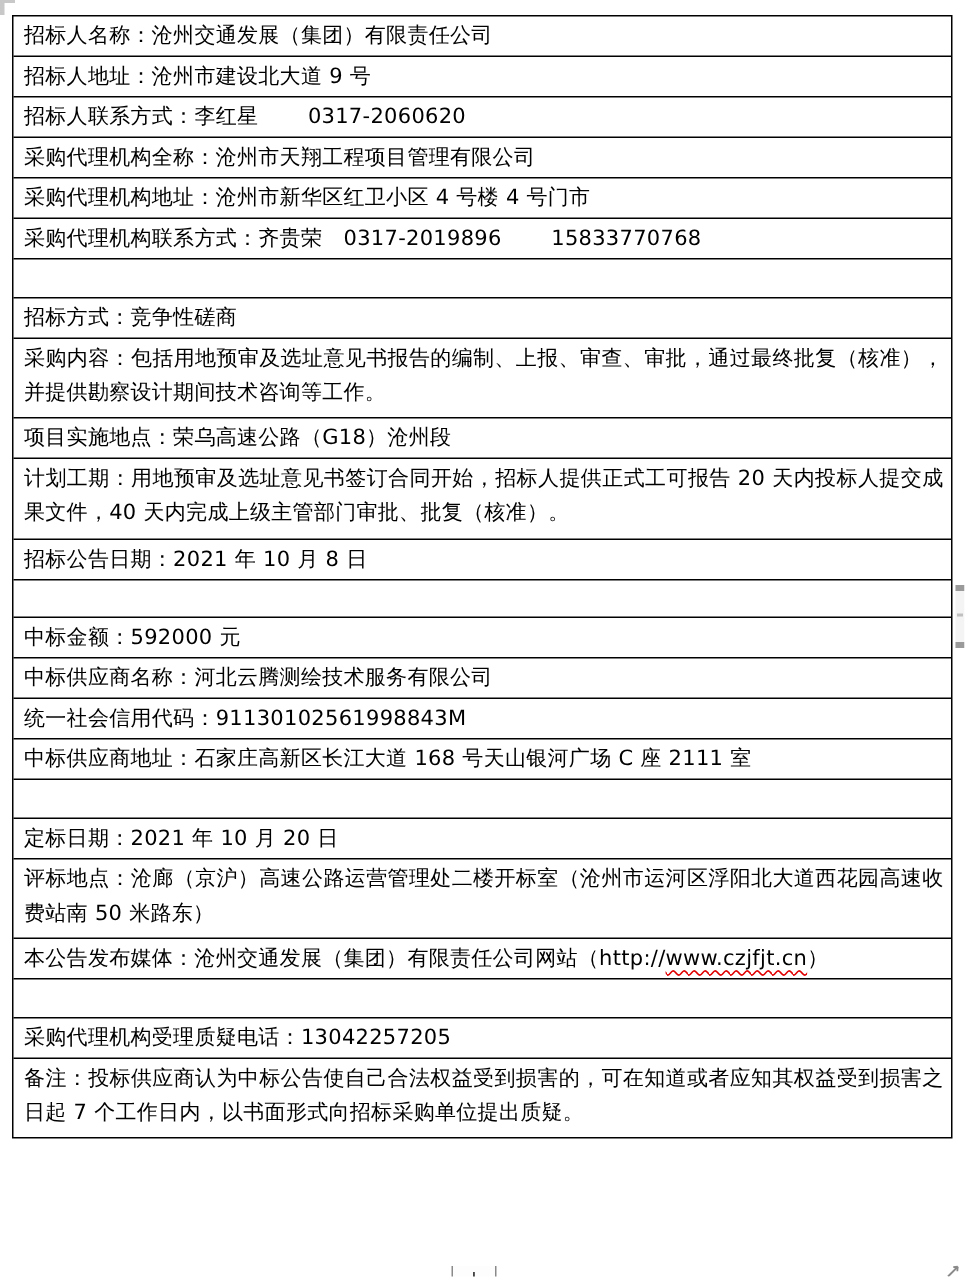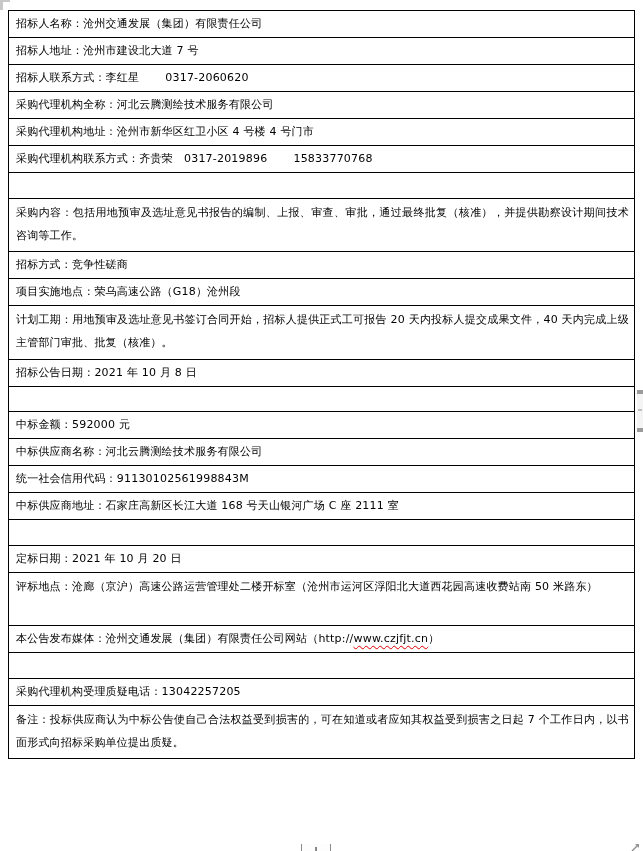--- a/index.html
+++ b/index.html
@@ -12,21 +12,21 @@
   .doc-table{
     position:absolute;left:8px;top:10px;width:627px;
     border:1.5px solid #000000;
     box-sizing:border-box;
     background:#ffffff;
   }
   .row{
     border-bottom:1.5px solid #000000;
     box-sizing:content-box;
     padding:0 5px 0 7px;
-    font-size:11px;
+    font-size:14px;
     white-space:pre-wrap;
     overflow:hidden;
     letter-spacing:0.2px;
   }
   .row:last-child{border-bottom:none;}
   .single{height:26px;line-height:26px;}
   .blank{height:24.5px;}
   .double{height:50.5px;line-height:23px;padding-top:2px;text-align:justify;}
   .squiggle{
     text-decoration-line:underline;
@@ -62,28 +62,28 @@
     position:absolute;left:629px;top:839px;width:12px;height:12px;
   }
 </style>
 </head>
 <body>
 
 <span class="corner-artifact"></span>
 
 <div class="doc-table">
   <div class="row single">招标人名称：沧州交通发展（集团）有限责任公司</div>
-  <div class="row single">招标人地址：沧州市建设北大道 7 号</div>
+  <div class="row single">招标人地址：沧州市建设北大道 9 号</div>
   <div class="row single">招标人联系方式：李红星　　 0317-2060620</div>
-  <div class="row single">采购代理机构全称：河北云腾测绘技术服务有限公司</div>
+  <div class="row single">采购代理机构全称：沧州市天翔工程项目管理有限公司</div>
   <div class="row single">采购代理机构地址：沧州市新华区红卫小区 4 号楼 4 号门市</div>
   <div class="row single">采购代理机构联系方式：齐贵荣　0317-2019896　　 15833770768</div>
   <div class="row blank"></div>
+  <div class="row single">招标方式：竞争性磋商</div>
   <div class="row double">采购内容：包括用地预审及选址意见书报告的编制、上报、审查、审批，通过最终批复（核准），并提供勘察设计期间技术咨询等工作。</div>
-  <div class="row single">招标方式：竞争性磋商</div>
   <div class="row single">项目实施地点：荣乌高速公路（G18）沧州段</div>
   <div class="row double">计划工期：用地预审及选址意见书签订合同开始，招标人提供正式工可报告 20 天内投标人提交成果文件，40 天内完成上级主管部门审批、批复（核准）。</div>
   <div class="row single">招标公告日期：2021 年 10 月 8 日</div>
   <div class="row blank"></div>
   <div class="row single">中标金额：592000 元</div>
   <div class="row single">中标供应商名称：河北云腾测绘技术服务有限公司</div>
   <div class="row single">统一社会信用代码：91130102561998843M</div>
   <div class="row single">中标供应商地址：石家庄高新区长江大道 168 号天山银河广场 C 座 2111 室</div>
   <div class="row blank"></div>
   <div class="row single">定标日期：2021 年 10 月 20 日</div>

